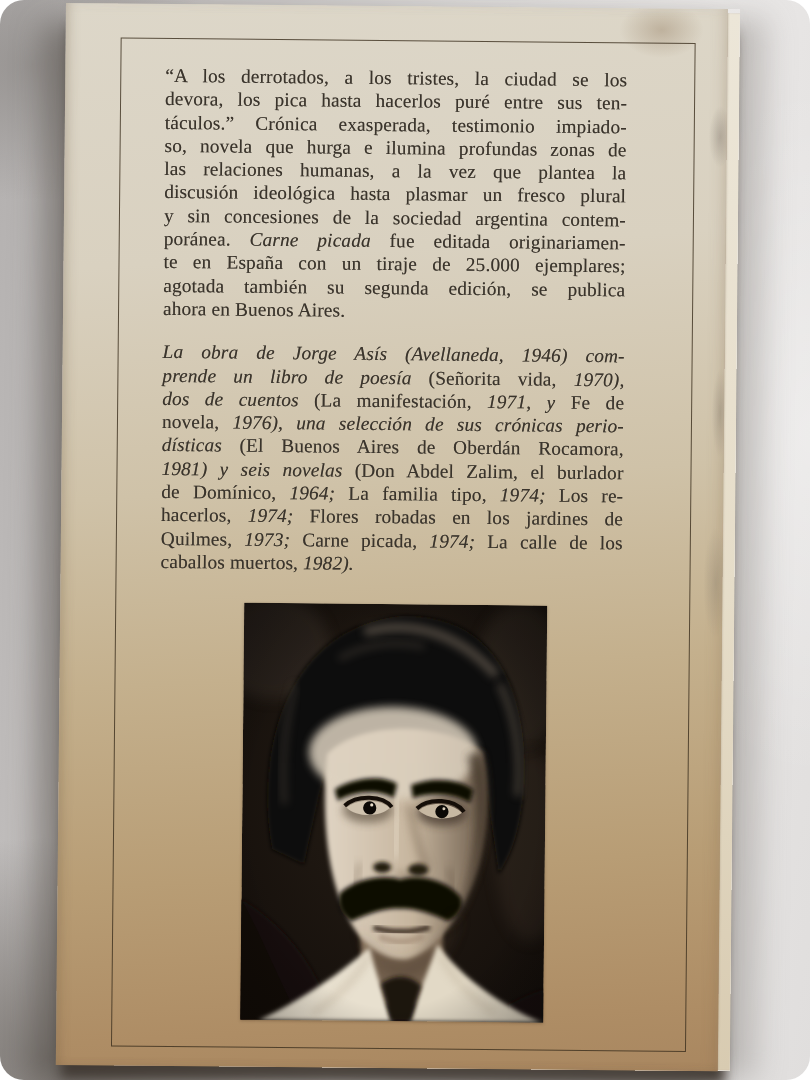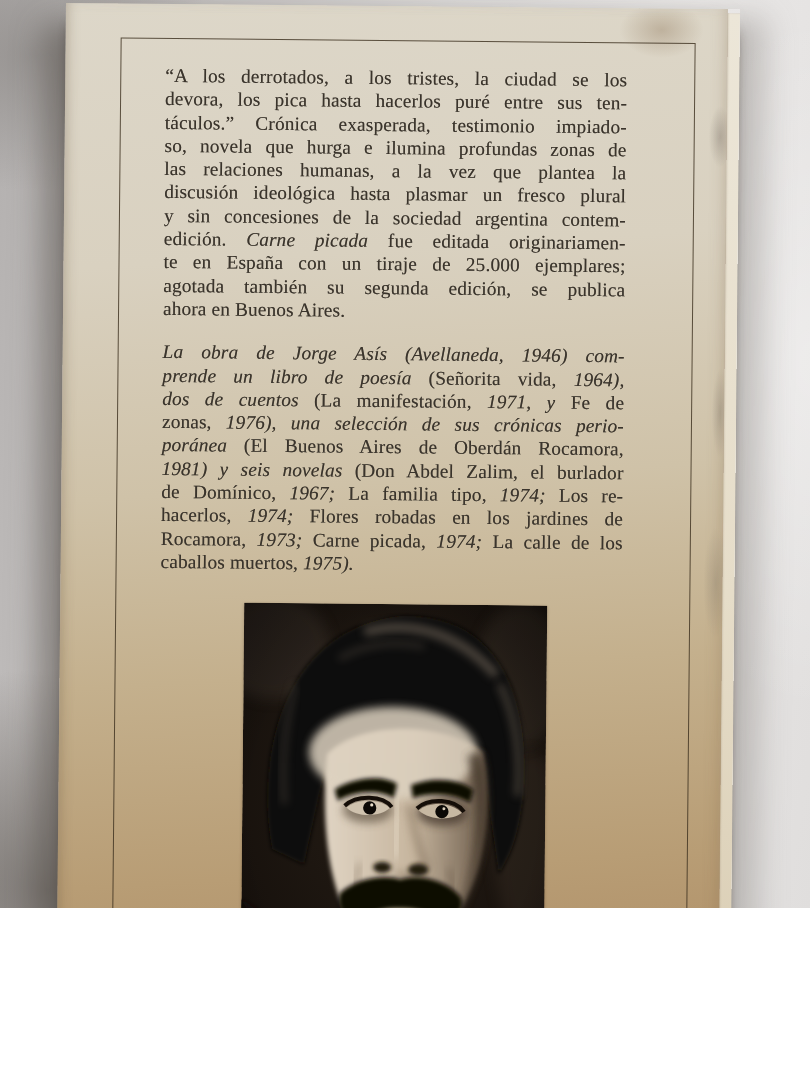--- a/index.html
+++ b/index.html
@@ -1,24 +1,25 @@
 <!DOCTYPE html>
 <html><head>
 <meta charset="utf-8">
 <title>Back cover photograph</title>
 <style>
   html,body{margin:0;padding:0;}
   body{width:810px;height:1080px;overflow:hidden;font-family:"Liberation Serif",serif;}
   .scene{
-    position:relative;width:810px;height:908px;overflow:hidden;
+    position:relative;width:810px;height:1080px;overflow:hidden;
     background:
       radial-gradient(300px 220px at 4% 6%, rgba(128,124,121,.55), transparent 62%),
       radial-gradient(430px 340px at 6% 98%, rgba(80,74,68,.6), transparent 65%),
       radial-gradient(260px 500px at 100% 40%, rgba(255,255,255,.35), transparent 70%),
       linear-gradient(100deg,#b2afae 0%,#c6c3c2 22%,#dcdad9 46%,#eae8e7 72%,#e0dedd 100%);
+    border-radius: 24px;
   }
   .book-wrap{
     position:absolute;left:66px;top:3px;width:674px;height:1062px;
     transform:rotate(.55deg);transform-origin:0 0;
     box-shadow:-22px 22px 30px rgba(80,74,68,.5), 0 18px 12px -5px rgba(38,29,21,.8), 26px 8px 30px rgba(120,114,108,.35);
   }
   .pages-edge{
     position:absolute;right:0;top:4px;bottom:1px;width:13px;
     background:linear-gradient(180deg,#ece6d8 0%,#e6ddc9 55%,#d8cbb1 100%);
     box-shadow:inset 2px 0 2px -1px rgba(120,100,75,.5);
@@ -60,36 +61,36 @@
       <div class="frame"></div>
       <div class="text-block">
         <div class="para" id="para1">
             <div class="bline"><span>“A los derrotados, a los tristes, la ciudad se los</span></div>
             <div class="bline"><span>devora, los pica hasta hacerlos puré entre sus ten-</span></div>
             <div class="bline"><span>táculos.” Crónica exasperada, testimonio impiado-</span></div>
             <div class="bline"><span>so, novela que hurga e ilumina profundas zonas de</span></div>
             <div class="bline"><span>las relaciones humanas, a la vez que plantea la</span></div>
             <div class="bline"><span>discusión ideológica hasta plasmar un fresco plural</span></div>
             <div class="bline"><span>y sin concesiones de la sociedad argentina contem-</span></div>
-            <div class="bline"><span>edición. </span><span class="it">Carne picada </span><span>fue editada originariamen-</span></div>
+            <div class="bline"><span>poránea. </span><span class="it">Carne picada </span><span>fue editada originariamen-</span></div>
             <div class="bline"><span>te en España con un tiraje de 25.000 ejemplares;</span></div>
             <div class="bline"><span>agotada también su segunda edición, se publica</span></div>
             <div class="bline last"><span>ahora en Buenos Aires.</span></div>
           </div>
         <div class="para" id="para2">
             <div class="bline"><span class="it">La obra de Jorge Asís (Avellaneda, 1946) com-</span></div>
-            <div class="bline"><span class="it">prende un libro de poesía </span><span>(Señorita vida, </span><span class="it">1964),</span></div>
+            <div class="bline"><span class="it">prende un libro de poesía </span><span>(Señorita vida, </span><span class="it">1970),</span></div>
             <div class="bline"><span class="it">dos de cuentos </span><span>(La manifestación, </span><span class="it">1971, y </span><span>Fe de</span></div>
-            <div class="bline"><span>zonas, </span><span class="it">1976), una selección de sus crónicas perio-</span></div>
-            <div class="bline"><span class="it">poránea </span><span>(El Buenos Aires de Oberdán Rocamora,</span></div>
+            <div class="bline"><span>novela, </span><span class="it">1976), una selección de sus crónicas perio-</span></div>
+            <div class="bline"><span class="it">dísticas </span><span>(El Buenos Aires de Oberdán Rocamora,</span></div>
             <div class="bline"><span class="it">1981) y seis novelas </span><span>(Don Abdel Zalim, el burlador</span></div>
-            <div class="bline"><span>de Domínico, </span><span class="it">1967; </span><span>La familia tipo, </span><span class="it">1974; </span><span>Los re-</span></div>
+            <div class="bline"><span>de Domínico, </span><span class="it">1964; </span><span>La familia tipo, </span><span class="it">1974; </span><span>Los re-</span></div>
             <div class="bline"><span>hacerlos, </span><span class="it">1974; </span><span>Flores robadas en los jardines de</span></div>
-            <div class="bline"><span>Rocamora, </span><span class="it">1973; </span><span>Carne picada, </span><span class="it">1974; </span><span>La calle de los</span></div>
-            <div class="bline last"><span>caballos muertos, </span><span class="it">1975).</span></div>
+            <div class="bline"><span>Quilmes, </span><span class="it">1973; </span><span>Carne picada, </span><span class="it">1974; </span><span>La calle de los</span></div>
+            <div class="bline last"><span>caballos muertos, </span><span class="it">1982).</span></div>
           </div>
       </div>
 
       <div class="photo">
         <svg viewBox="0 0 302 415" preserveAspectRatio="none">
           <defs>
             <radialGradient id="bgG" cx=".5" cy=".45" r=".8">
               <stop offset="0" stop-color="#251d15"></stop>
               <stop offset="1" stop-color="#110c09"></stop>
             </radialGradient>

